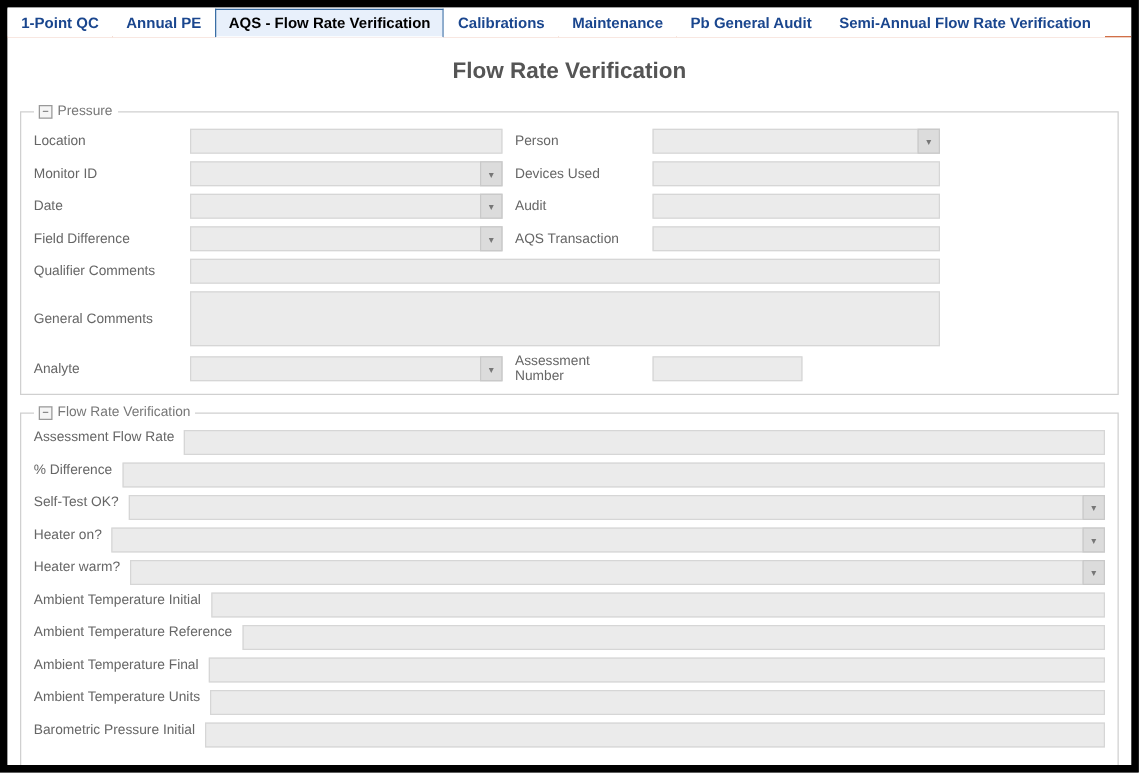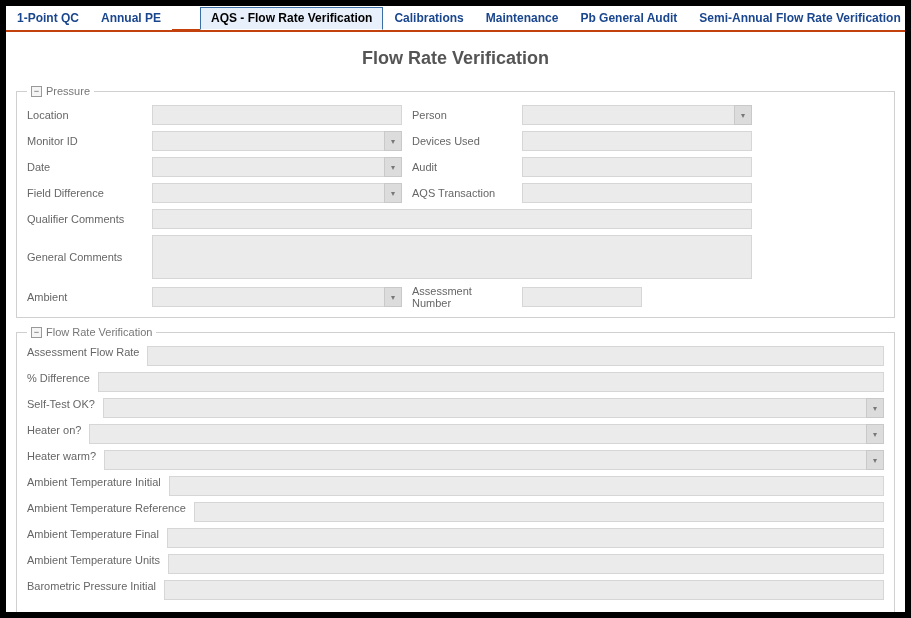--- a/index.html
+++ b/index.html
@@ -21,21 +21,21 @@
   }
   .app {
     background: #fff;
     width: 100%;
     height: 100%;
     overflow: hidden;
   }
   
   .tabbar {
     display: flex;
-    border-bottom: 3px solid #c2410c;
+    border-bottom: 1px solid #c2410c;
     background: #fff;
   }
   .tab {
     padding: 3px 10px 4px 10px;
     color: #1a468e;
     font-weight: bold;
     font-size: 12px;
     cursor: pointer;
     white-space: nowrap;
     border: 1px solid transparent;
@@ -43,21 +43,20 @@
     background: #fff;
     position: relative;
     top: 1px;
   }
   .tab.active {
     border: 1px solid #3a6ea5;
     border-bottom: 1px solid #fff;
     background: #e8f0fb;
     color: #000;
     font-weight: bold;
-    margin-left: 28px;
   }
   .content {
     padding: 6px 10px 10px 10px;
     background: #fff;
   }
   .page-title {
     text-align: center;
     font-size: 18px;
     font-weight: bold;
     color: #555;
@@ -188,21 +187,21 @@
         </div>
         <div class="label">AQS Transaction</div>
         <input class="input" value="" style="">
 
         <div class="label">Qualifier Comments</div>
         <input class="input span3" value="" style="">
 
         <div class="label">General Comments</div>
         <textarea class="textarea span3" style=""></textarea>
 
-        <div class="label">Ambient</div>
+        <div class="label">Analyte</div>
         <div class="select-wrap">
           <input class="input" value="" style="">
           <span class="chev">▾</span>
         </div>
         <div class="label">Assessment Number</div>
         <input class="input" style="width: 120px;" value="">
       </div>
     </fieldset>
 
     <fieldset>

